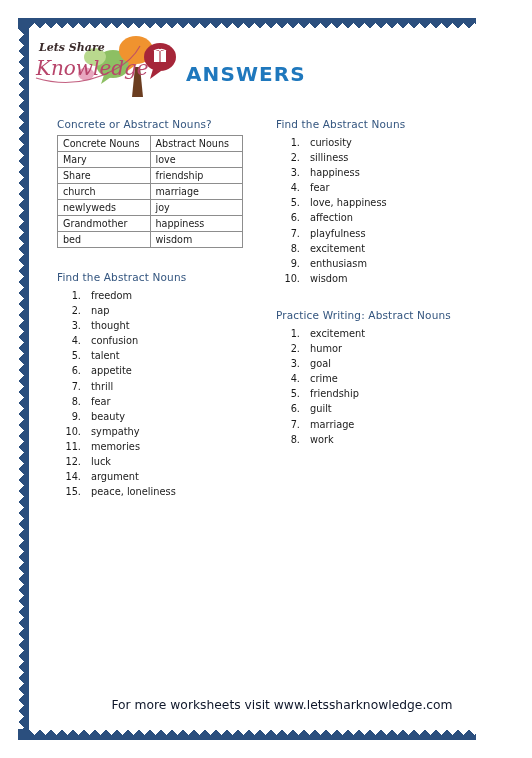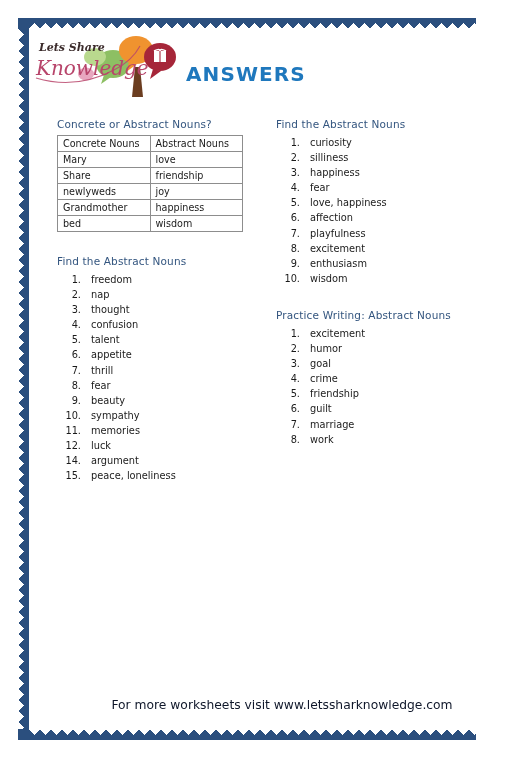--- a/index.html
+++ b/index.html
@@ -278,20 +278,24 @@
         </tr>
       </thead>
       <tbody>
         <tr>
           <td>Mary</td>
           <td>love</td>
         </tr>
         <tr>
           <td>Share</td>
           <td>friendship</td>
+        </tr>
+        <tr>
+          <td>church</td>
+          <td>marriage</td>
         </tr>
         <tr>
           <td>newlyweds</td>
           <td>joy</td>
         </tr>
         <tr>
           <td>Grandmother</td>
           <td>happiness</td>
         </tr>
         <tr>

